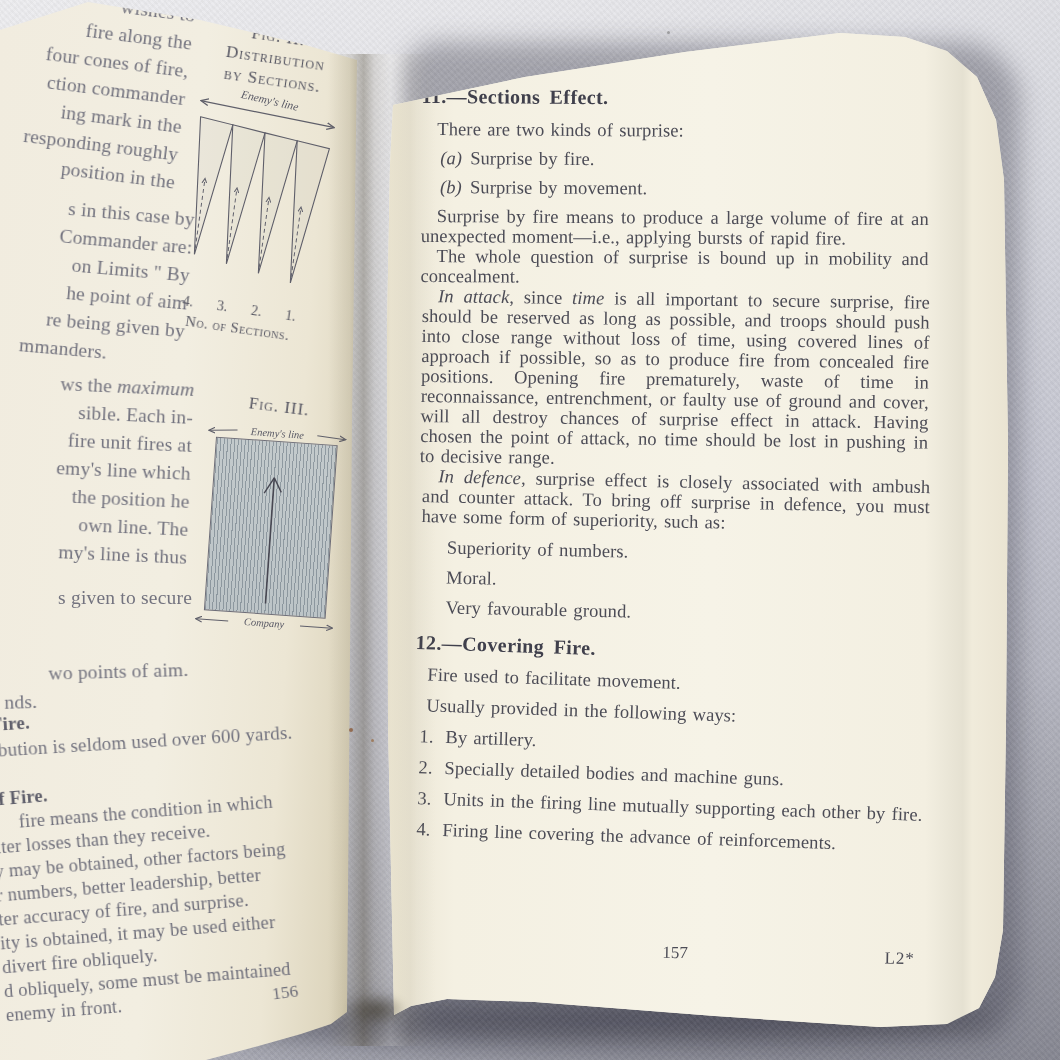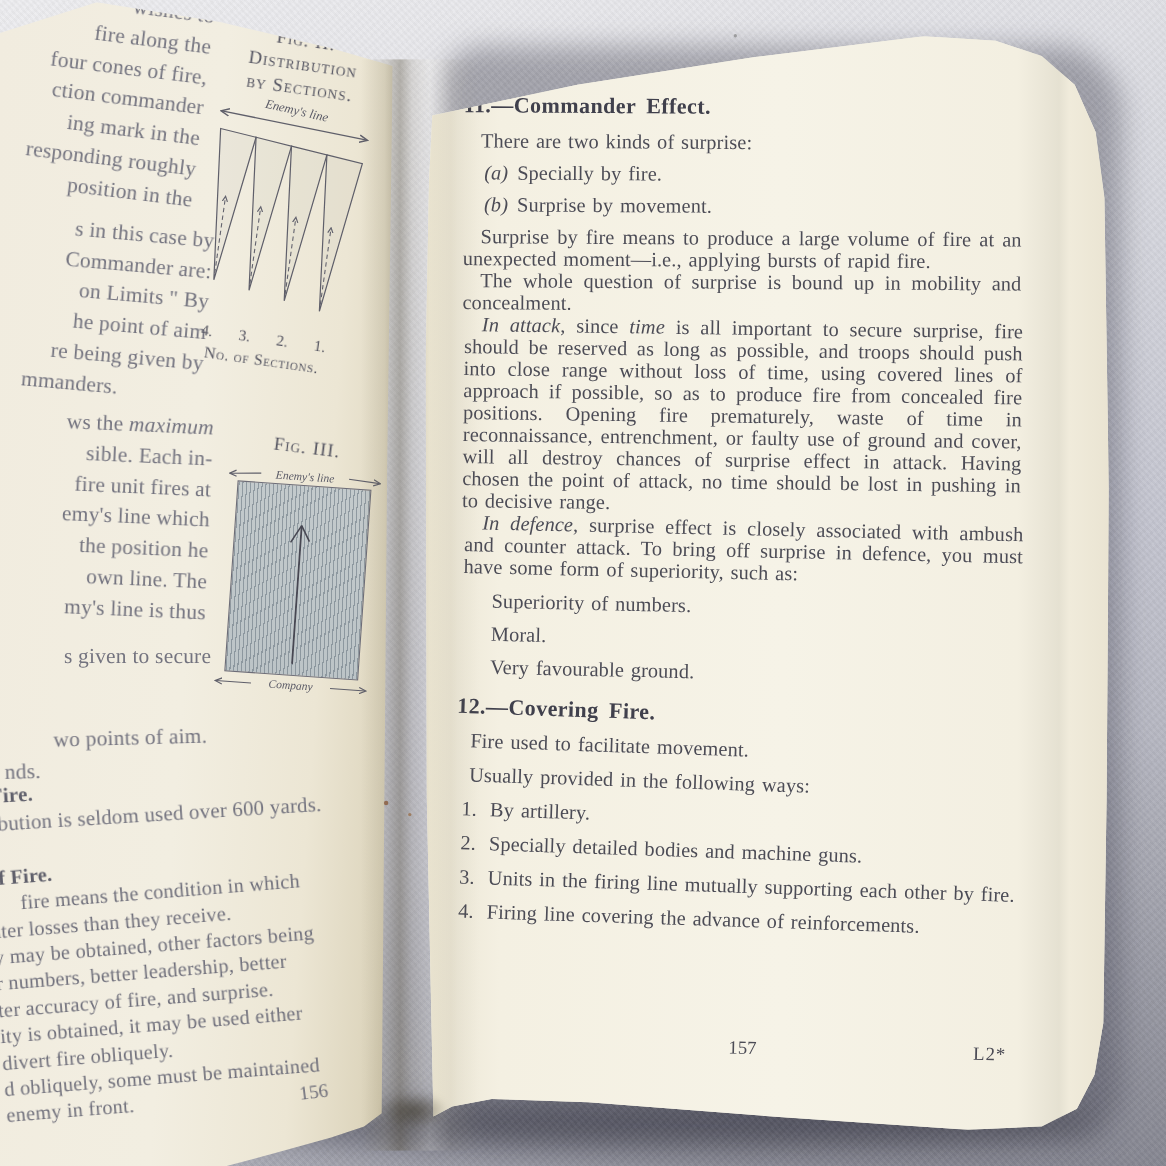--- a/index.html
+++ b/index.html
@@ -211,23 +211,23 @@
         <text x="72" y="12" text-anchor="middle" font-style="italic" font-size="10.5" fill="#5a5a66">Company</text>
         <line x1="108" y1="9" x2="140" y2="9" stroke="#5f5f6a" stroke-width="1" marker-end="url(#mArr)"></line>
       </svg>
     </div>
   </div>
 
   <div class="right-page">
     <div class="rp-text">
 
       <div class="rot-a">
-        <div class="rp-h"><span>11.—</span><span>Commander Effect.</span></div>
+        <div class="rp-h"><span>11.—</span><span>Sections Effect.</span></div>
         <div class="rp-p1">There are two kinds of surprise:</div>
-        <div class="item-ab"><span class="mk">(a)</span><span>Specially by fire.</span></div>
+        <div class="item-ab"><span class="mk">(a)</span><span>Surprise by fire.</span></div>
         <div class="item-ab"><span class="mk">(b)</span><span>Surprise by movement.</span></div>
         <div class="para mt9">Surprise by fire means to produce a large volume of fire at an unexpected moment—i.e., applying bursts of rapid fire.</div>
         <div class="para">The whole question of surprise is bound up in mobility and concealment.</div>
       </div>
 
       <div class="rot-b">
         <div class="para">
           <span class="it">In attack</span><span>, since </span><span class="it">time</span><span> is all important to secure surprise, fire should be reserved as long as possible, and troops should push into close range without loss of time, using covered lines of approach if possible, so as to produce fire from concealed fire positions.  Opening fire prematurely, waste of time in reconnaissance, entrenchment, or faulty use of ground and cover, will all destroy chances of surprise effect in attack.  Having chosen the point of attack, no time should be lost in pushing in to decisive range.</span>
         </div>
       </div>

